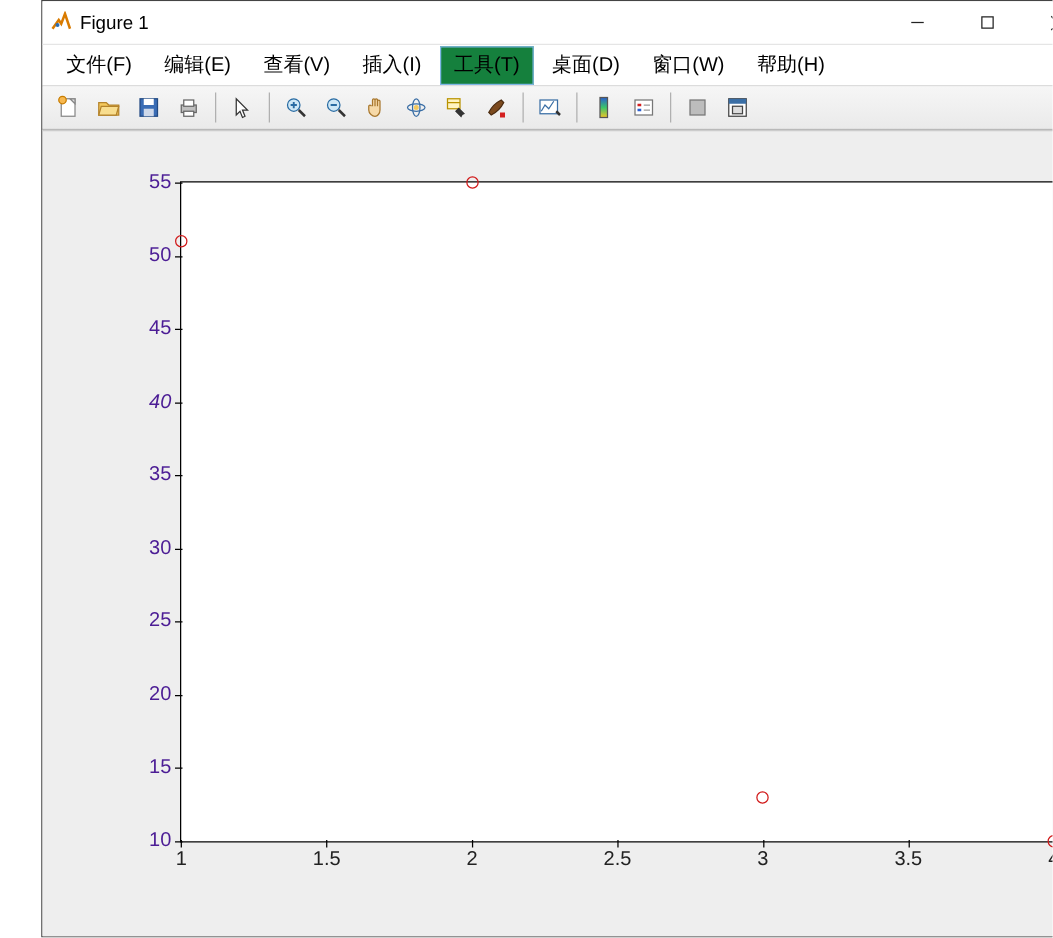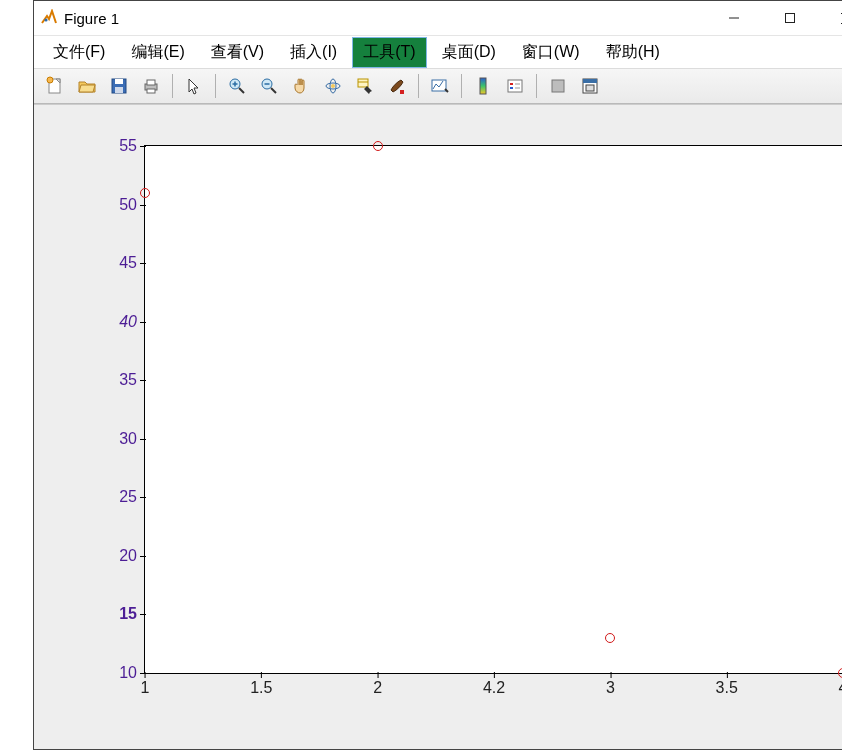--- a/index.html
+++ b/index.html
@@ -321,33 +321,33 @@
           <rect x="3" y="3" width="14" height="4" fill="#3a6ea5"></rect>
           <rect x="6" y="9" width="8" height="6" fill="#ddd" stroke="#444"></rect>
         </svg>
       </div>
     </div>
 
   <div class="plotarea">
     <div class="axes-wrap">
       <div class="axes" id="axes">
           <div class="ytick" style="top: 100%; text-align: center;">10</div>
-          <div class="ytick" style="top: 88.8889%; font-weight: bold;">15</div>
+          <div class="ytick" style="top: 88.8889%;">15</div>
           <div class="ytick" style="top: 77.7778%;">20</div>
           <div class="ytick" style="top: 66.6667%;">25</div>
           <div class="ytick" style="top: 55.5556%;">30</div>
           <div class="ytick" style="top: 44.4444%; text-align: center;">35</div>
           <div class="ytick" style="top: 33.3333%; font-style: italic;">40</div>
           <div class="ytick" style="top: 22.2222%; text-align: center;">45</div>
           <div class="ytick" style="top: 11.1111%;">50</div>
           <div class="ytick" style="top: 0%;">55</div>
           <div class="xtick" style="left: 0%;">1</div>
           <div class="xtick" style="left: 16.6667%;">1.5</div>
           <div class="xtick" style="left: 33.3333%;">2</div>
-          <div class="xtick" style="left: 50%;">4.2</div>
+          <div class="xtick" style="left: 50%;">2.5</div>
           <div class="xtick" style="left: 66.6667%;">3</div>
           <div class="xtick" style="left: 83.3333%;">3.5</div>
           <div class="xtick" style="left: 100%;">4</div>
           <div class="marker" style="left: 0%; top: 8.88889%; border-color: rgb(209, 25, 25);"></div>
           <div class="marker" style="left: 33.3333%; top: 0%; border-color: rgb(209, 25, 25);"></div>
           <div class="marker" style="left: 66.6667%; top: 93.3333%; border-color: rgb(209, 25, 25);"></div>
           <div class="marker" style="left: 100%; top: 100%; border-color: rgb(209, 25, 25);"></div>
         </div>
     </div>
   </div>

